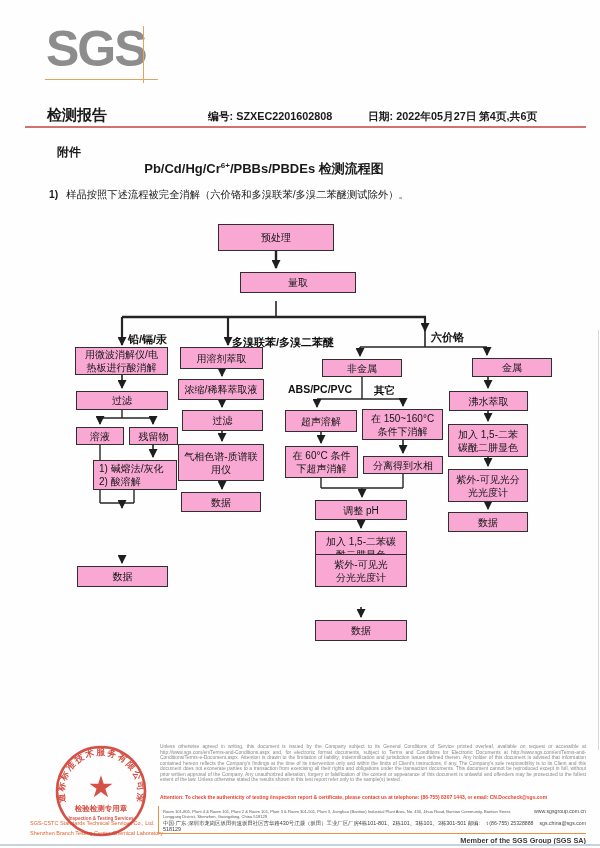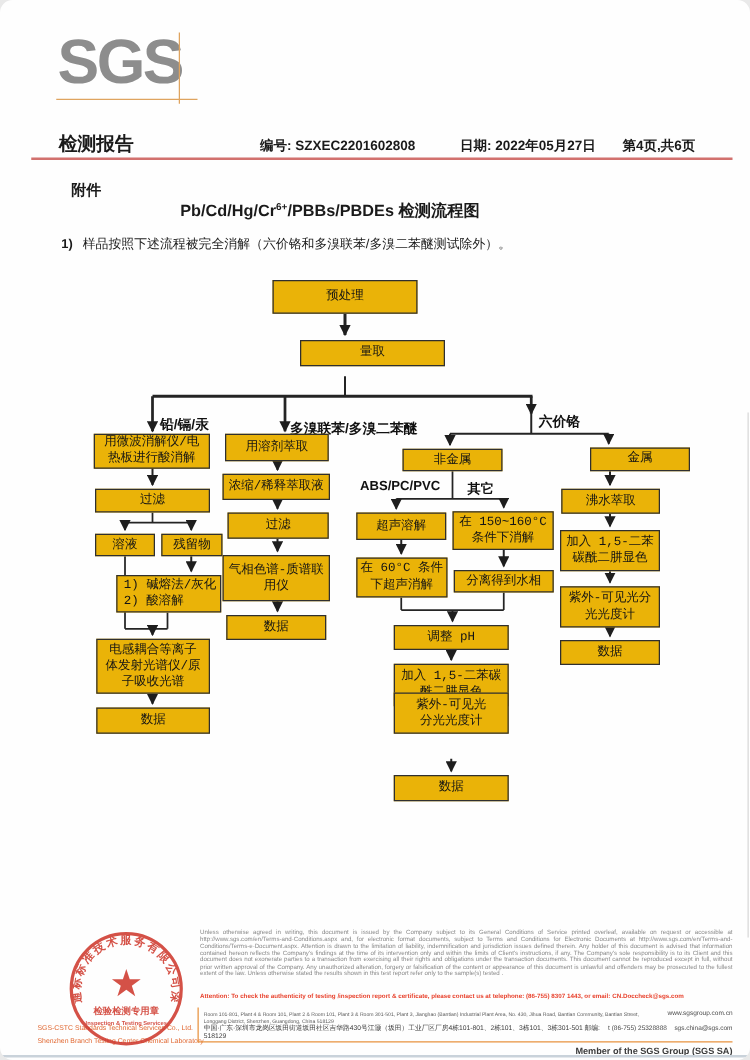--- a/index.html
+++ b/index.html
@@ -1,40 +1,40 @@
 <!DOCTYPE html>
 <html><head>
 <meta charset="utf-8">
 <style>
   html,body{margin:0;padding:0;background:#e9e9e9;}
   .page{
     position:relative;width:600px;height:848px;margin:0 auto;background:#fefefe;
-    font-family:"Liberation Sans","DejaVu Sans",sans-serif;color:#1a1a1a;overflow:hidden;border-radius:10px;
+    font-family:"Liberation Sans","DejaVu Sans",sans-serif;color:#1a1a1a;overflow:hidden;
   }
   
   .logo{position:absolute;left:46px;top:22px;font-size:50px;font-weight:bold;color:#8d8d8d;letter-spacing:-2px;line-height:1.1;}
   .logo-vline{position:absolute;left:143px;top:26px;width:1.2px;height:57px;background:#dfa45f;}
   .logo-hline{position:absolute;left:45px;top:79px;width:113px;height:1.2px;background:#dfa45f;}
   .hdr-title{position:absolute;left:47px;top:106px;font-size:15px;font-weight:bold;}
   .hdr-no{position:absolute;left:208px;top:110px;font-size:10.8px;font-weight:bold;}
   .hdr-date{position:absolute;left:368px;top:110px;font-size:10.8px;font-weight:bold;}
-  .hdr-page{position:absolute;left:498px;top:110px;font-size:10.8px;font-weight:bold;}
+  .hdr-page{position:absolute;left:479px;top:110px;font-size:10.8px;font-weight:bold;}
   .hdr-rule{position:absolute;left:25px;top:126px;width:561px;height:1.6px;background:#bf3430;opacity:.7;}
   
   .attach{position:absolute;left:57px;top:144px;font-size:12px;font-weight:bold;}
   .flow-title{position:absolute;left:0;top:160px;width:528px;text-align:center;font-size:13px;font-weight:bold;}
   .flow-title sup{font-size:8px;}
   .note{position:absolute;left:49px;top:188px;font-size:10.3px;}
   .note .no{font-weight:bold;margin-right:8px;}
   
   .connectors{position:absolute;left:0;top:0;width:600px;height:848px;pointer-events:none;}
   .node{
-    position:absolute;box-sizing:border-box;border:1.3px solid #2f2f2f;background:#eab308;
+    position:absolute;box-sizing:border-box;border:1.3px solid #2f2f2f;background:#f9a8d4;
     display:flex;align-items:center;justify-content:center;text-align:center;
-    font-size:10px;line-height:1.3;white-space:pre-line;color:#141414;font-family:Liberation Mono, monospace;
+    font-size:10px;line-height:1.3;white-space:pre-line;color:#141414;
   }
   .node.left-align{justify-content:flex-start;text-align:left;padding-left:5px;}
   .blabel{position:absolute;font-size:11px;font-weight:bold;color:#111;}
   .blabel.small{font-size:10.5px;}
   
   .company-lines{position:absolute;left:30px;top:818px;width:190px;font-size:5.5px;line-height:10px;color:#e0662f;}
   .stamp{position:absolute;left:54px;top:744px;width:94px;height:94px;}
   .disclaimer{position:absolute;left:160px;top:744px;width:426px;font-size:4.9px;line-height:5.55px;color:#8a8a8a;text-align:justify;}
   .attention{position:absolute;left:160px;top:795px;width:426px;font-size:5px;line-height:5.8px;color:#e8432e;font-weight:bold;}
   .addr{position:absolute;left:163px;width:423px;display:flex;justify-content:space-between;color:#5d5d5d;}
@@ -130,23 +130,20 @@
 
   <div class="node" style="left:218px;top:224px;width:116px;height:27px;">预处理</div>
   <div class="node" style="left:208px;top:272px;width:116px;height:21px;margin-left:32px;">量取</div>
   <div class="node" style="left:75px;top:347px;width:93px;height:28px;">用微波消解仪/电
 热板进行酸消解</div>
   <div class="node" style="left:76px;top:391px;width:92px;height:19px;">过滤</div>
   <div class="node" style="left:76px;top:427px;width:48px;height:18px;">溶液</div>
   <div class="node" style="left:129px;top:427px;width:49px;height:18px;">残留物</div>
   <div class="node left-align" style="left:93px;top:460px;width:84px;height:30px;">1) 碱熔法/灰化
 2) 酸溶解</div>
-  <div class="node" style="left:77px;top:511px;width:91px;height:44px;">电感耦合等离子
-体发射光谱仪/原
-子吸收光谱</div>
   <div class="node" style="left:77px;top:566px;width:91px;height:21px;">数据</div>
   <div class="node" style="left:180px;top:347px;width:83px;height:22px;">用溶剂萃取</div>
   <div class="node" style="left:178px;top:379px;width:86px;height:21px;">浓缩/稀释萃取液</div>
   <div class="node" style="left:182px;top:410px;width:81px;height:21px;">过滤</div>
   <div class="node" style="left:178px;top:444px;width:86px;height:37px;">气相色谱-质谱联
 用仪</div>
   <div class="node" style="left:181px;top:492px;width:80px;height:20px;">数据</div>
   <div class="node" style="left:322px;top:359px;width:80px;height:18px;">非金属</div>
   <div class="node" style="left:285px;top:410px;width:72px;height:22px;">超声溶解</div>
   <div class="node" style="left:285px;top:446px;width:73px;height:32px;">在 60°C 条件

